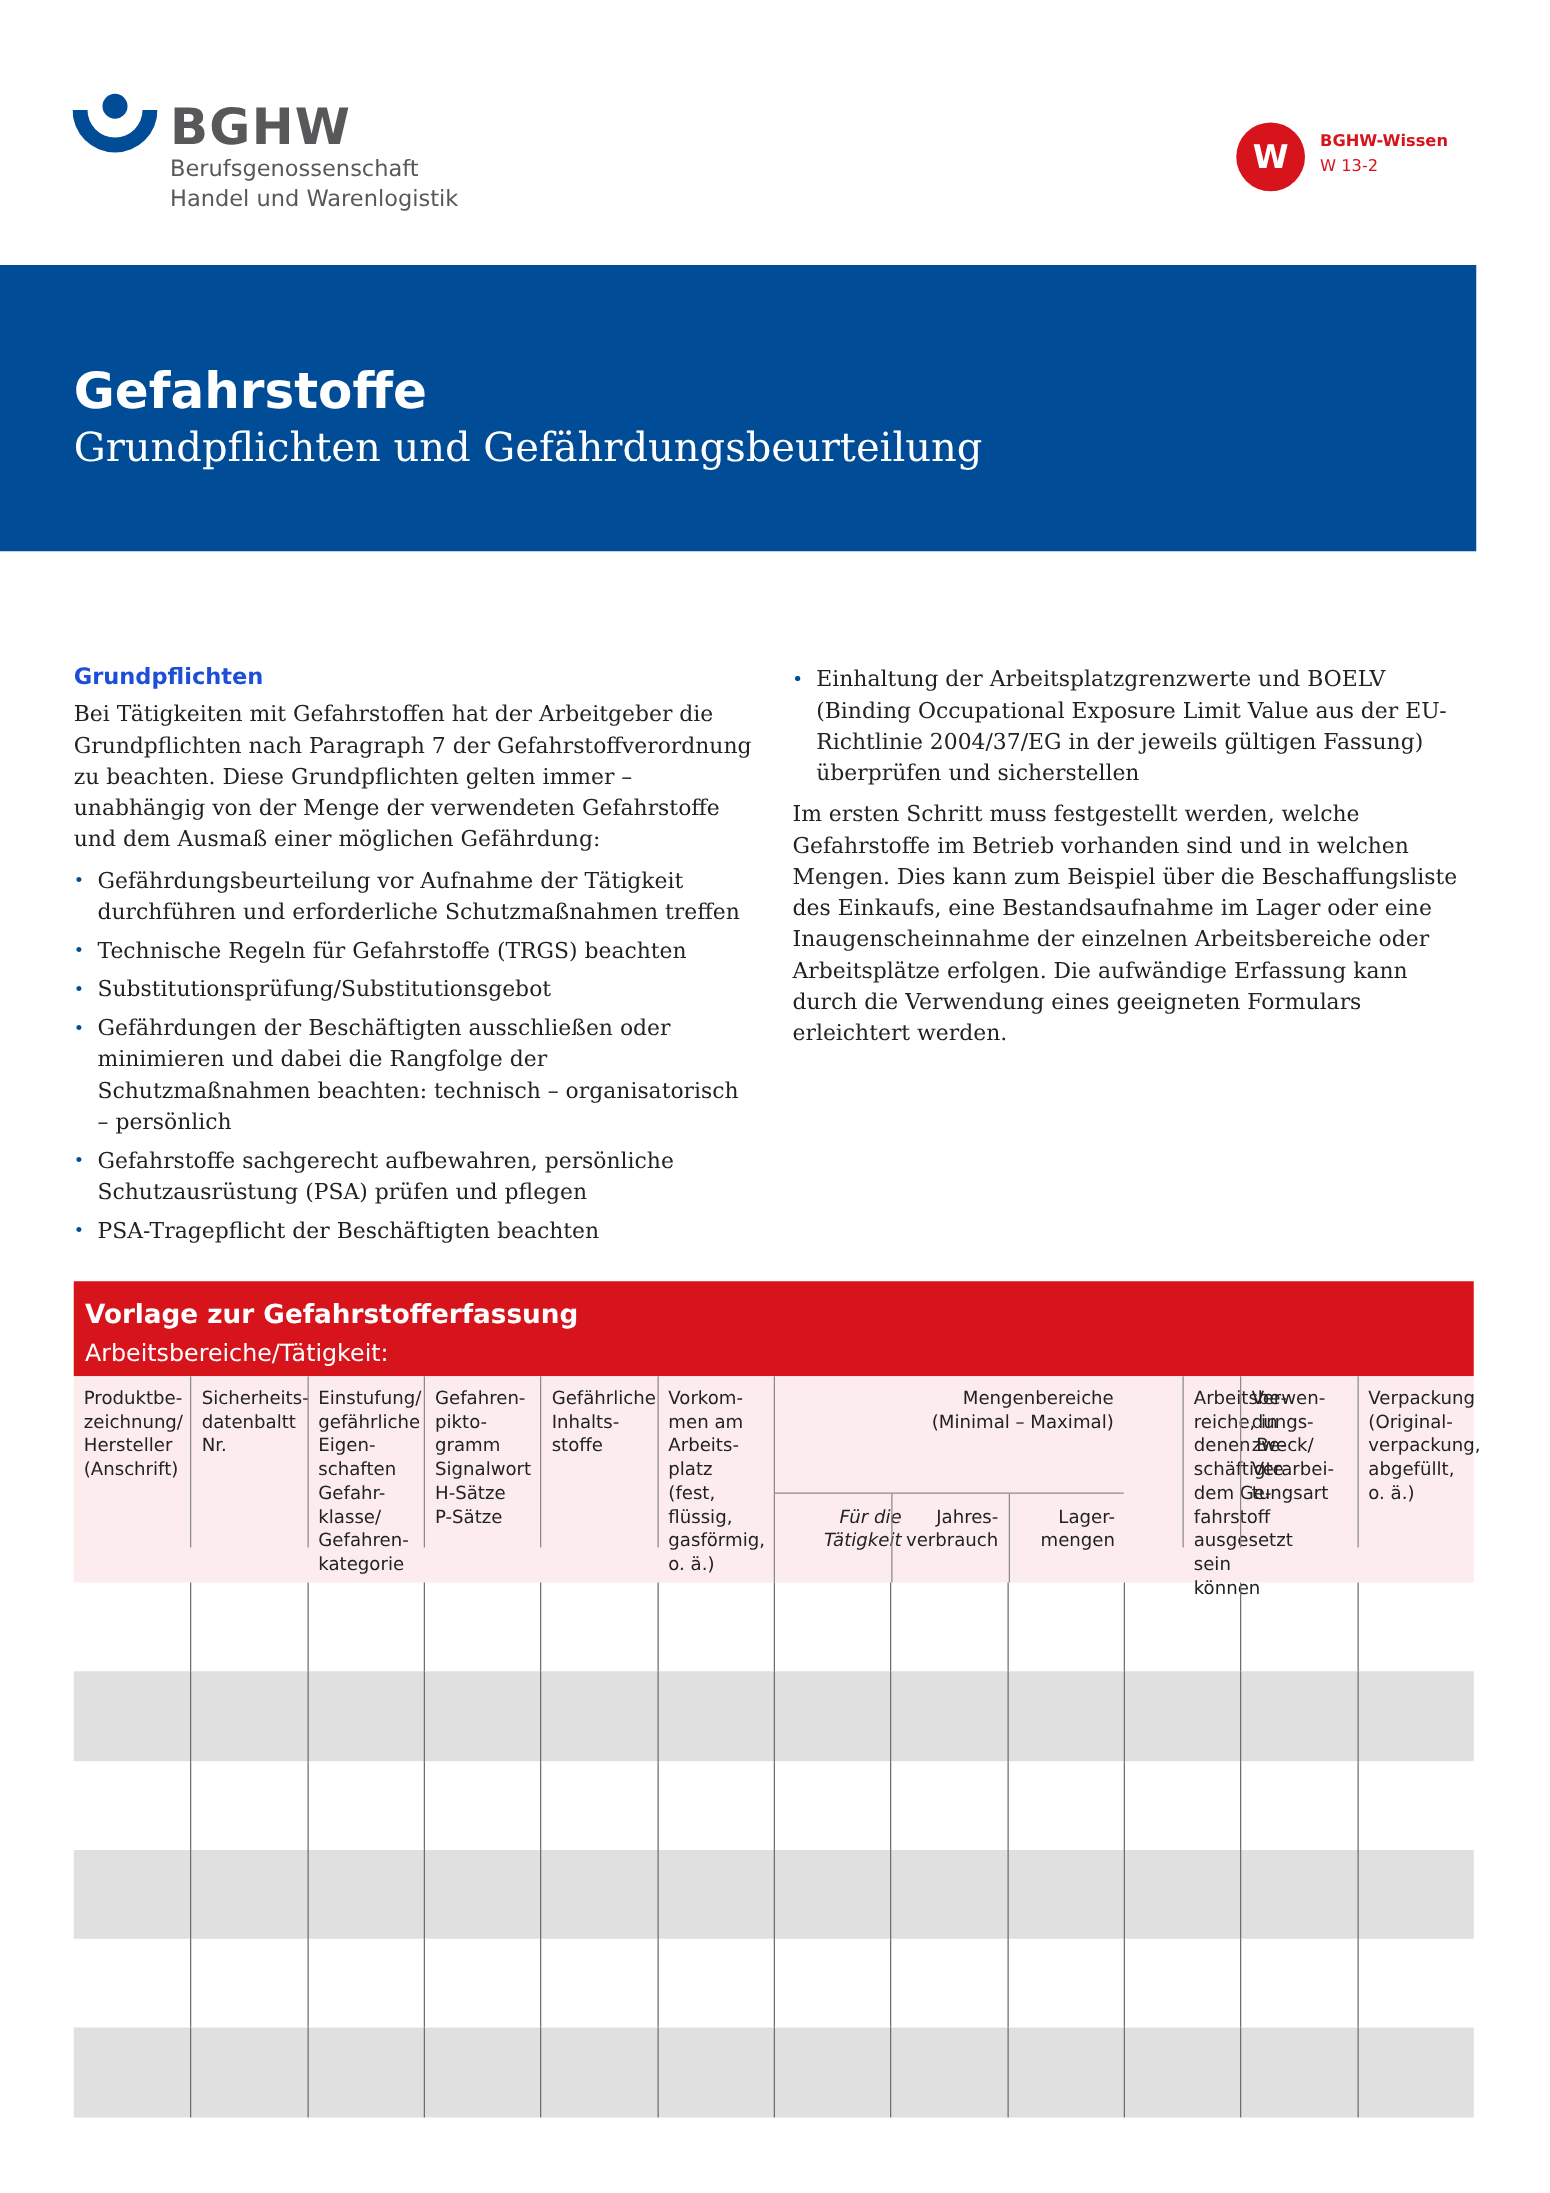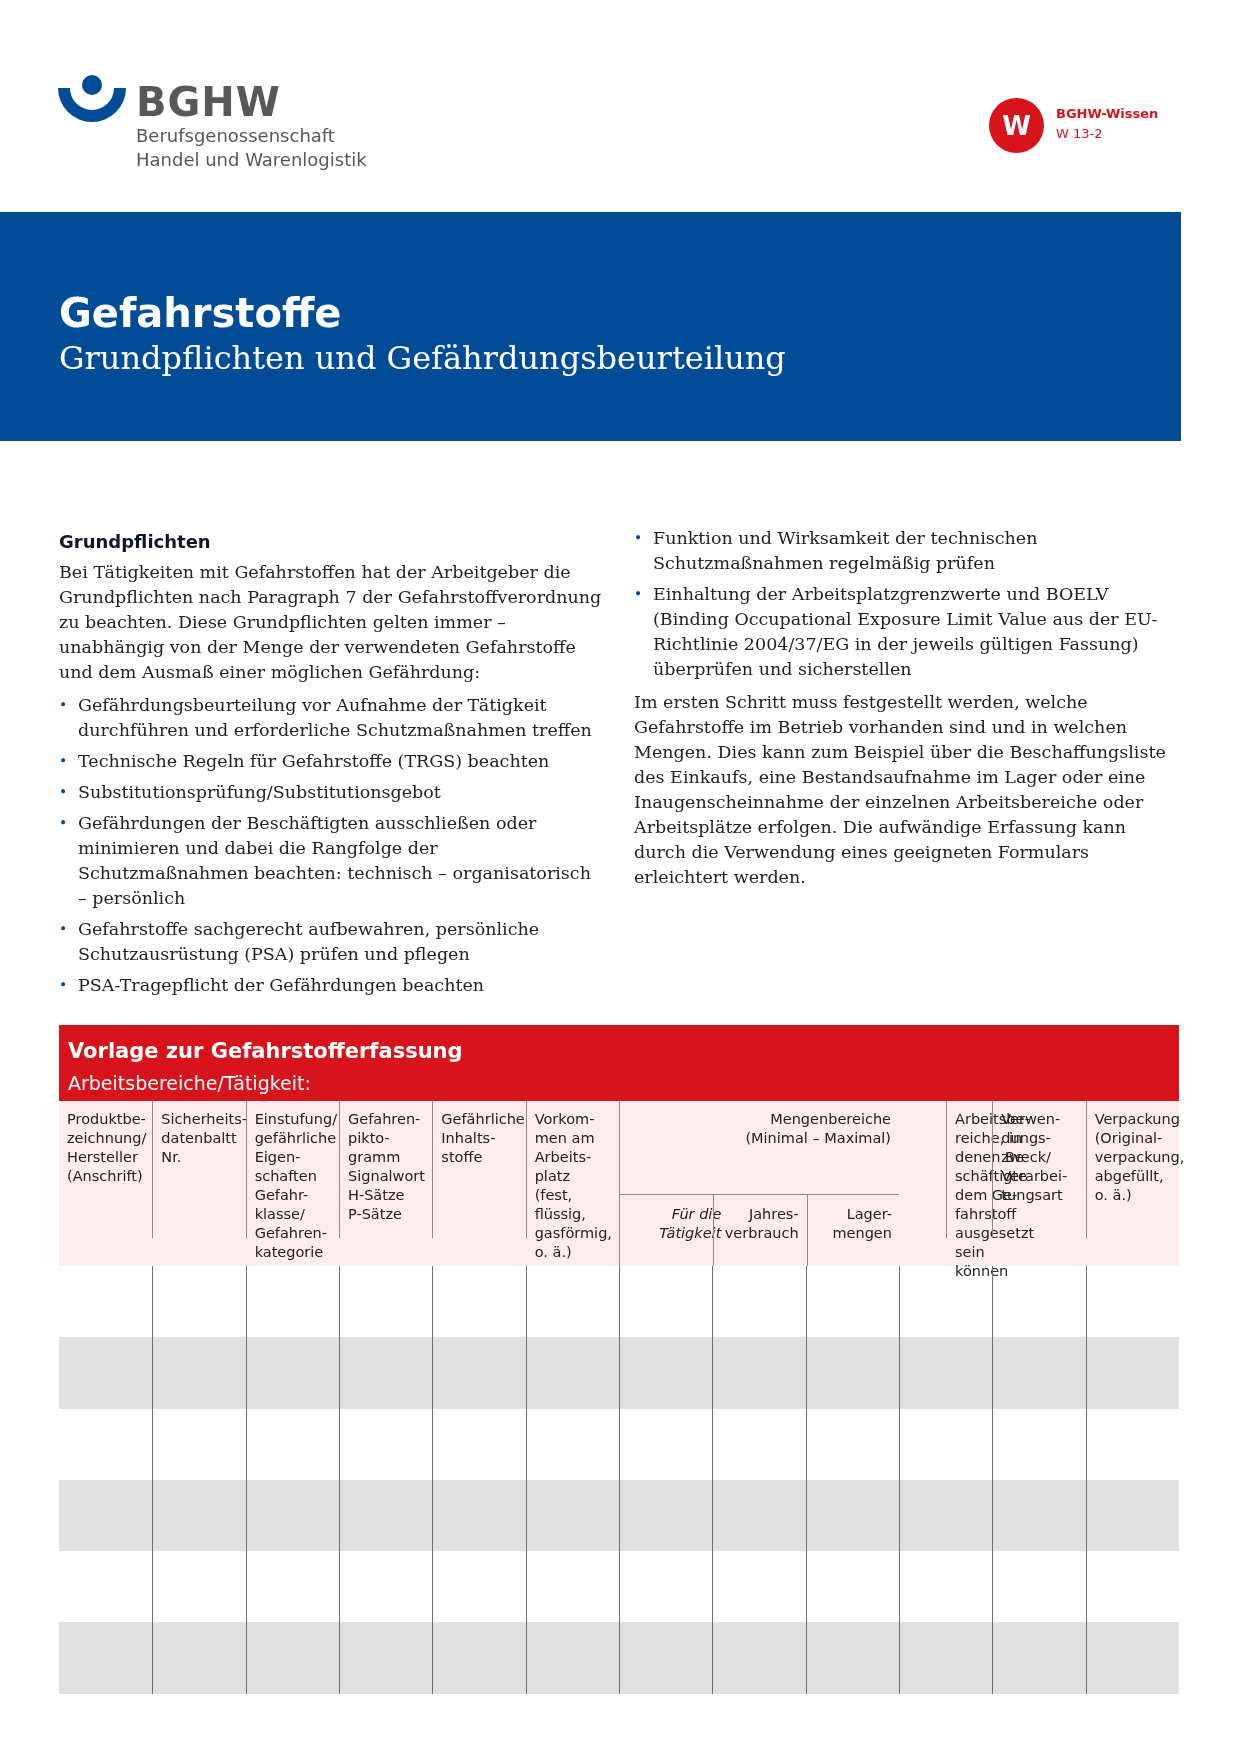--- a/index.html
+++ b/index.html
@@ -18,21 +18,21 @@
 
   
   .banner { position: absolute; left: 0; top: 212px; width: 1181px; height: 229px; background: #004c97; color: #fff; }
   .banner .title { position: absolute; left: 59px; top: 78px; font-size: 40px; font-weight: bold; line-height: 46px; }
   .banner .subtitle { position: absolute; left: 59px; top: 126px; font-size: 32px; line-height: 40px; }
 
   
   .col { position: absolute; top: 530px; width: 545px; color: #222; font-size: 17.5px; line-height: 25px; }
   .col-left { left: 59px; }
   .col-right { left: 634px; width: 548px; }
-  .heading { color: #0f172a; font-weight: bold; font-size: 18px; line-height: 24px; margin-bottom: 6px; }
+  .heading { color: #1d4ed8; font-weight: bold; font-size: 18px; line-height: 24px; margin-bottom: 6px; }
   .para { margin: 0 0 8px 0; }
   ul.bullets { list-style: none; margin: 0 0 8px 0; padding: 0; }
   ul.bullets li { position: relative; padding-left: 19px; margin-bottom: 6px; }
   ul.bullets li .dot { position: absolute; left: 0; top: 0; color: #004c97; font-size: 14px; }
 
   
   .tbl-head { position: absolute; left: 59px; top: 1025px; width: 1120px; height: 76px; background: #d7131b; color: #fff; }
   .tbl-head .t1 { position: absolute; left: 9px; top: 13px; font-size: 21px; font-weight: bold; line-height: 26px; }
   .tbl-head .t2 { position: absolute; left: 9px; top: 46px; font-size: 19px; line-height: 24px; }
   .tbl { position: absolute; left: 59px; top: 1101px; width: 1120px; }
@@ -75,27 +75,27 @@
 
 <div class="col col-left serif">
   <div class="heading sans">Grundpflichten</div>
   <p class="para">Bei Tätigkeiten mit Gefahrstoffen hat der Arbeitgeber die Grundpflichten nach Paragraph 7 der Gefahrstoffverordnung zu beachten. Diese Grundpflichten gelten immer – unabhängig von der Menge der verwendeten Gefahrstoffe und dem Ausmaß einer möglichen Gefährdung:</p>
   <ul class="bullets">
     <li><span class="dot">•</span><span>Gefährdungsbeurteilung vor Aufnahme der Tätigkeit durchführen und erforderliche Schutzmaßnahmen treffen</span></li>
     <li><span class="dot">•</span><span>Technische Regeln für Gefahrstoffe (TRGS) beachten</span></li>
     <li><span class="dot">•</span><span>Substitutionsprüfung/Substitutionsgebot</span></li>
     <li><span class="dot">•</span><span>Gefährdungen der Beschäftigten ausschließen oder minimieren und dabei die Rangfolge der Schutzmaßnahmen beachten: technisch – organisatorisch – persönlich</span></li>
     <li><span class="dot">•</span><span>Gefahrstoffe sachgerecht aufbewahren, persönliche Schutzausrüstung (PSA) prüfen und pflegen</span></li>
-    <li><span class="dot">•</span><span>PSA-Tragepflicht der Gefährdungen beachten</span></li>
+    <li><span class="dot">•</span><span>PSA-Tragepflicht der Beschäftigten beachten</span></li>
   </ul>
 </div>
 
 <div class="col col-right serif" style="top:526px">
   <ul class="bullets">
-    <li><span class="dot">•</span><span>Funktion und Wirksamkeit der technischen Schutzmaßnahmen regelmäßig prüfen</span></li>
+    <li><span class="dot">•</span></li>
     <li><span class="dot">•</span><span>Einhaltung der Arbeitsplatzgrenzwerte und BOELV (Binding Occupational Exposure Limit Value aus der EU-Richtlinie 2004/37/EG in der jeweils gültigen Fassung) überprüfen und sicherstellen</span></li>
   </ul>
   <p class="para">Im ersten Schritt muss festgestellt werden, welche Gefahrstoffe im Betrieb vorhanden sind und in welchen Mengen. Dies kann zum Beispiel über die Beschaffungsliste des Einkaufs, eine Bestandsaufnahme im Lager oder eine Inaugenscheinnahme der einzelnen Arbeitsbereiche oder Arbeitsplätze erfolgen. Die aufwändige Erfassung kann durch die Verwendung eines geeigneten Formulars erleichtert werden.</p>
 </div>
 
 <div class="tbl-head sans">
   <div class="t1">Vorlage zur Gefahrstofferfassung</div>
   <div class="t2">Arbeitsbereiche/Tätigkeit:</div>
 </div>
 

